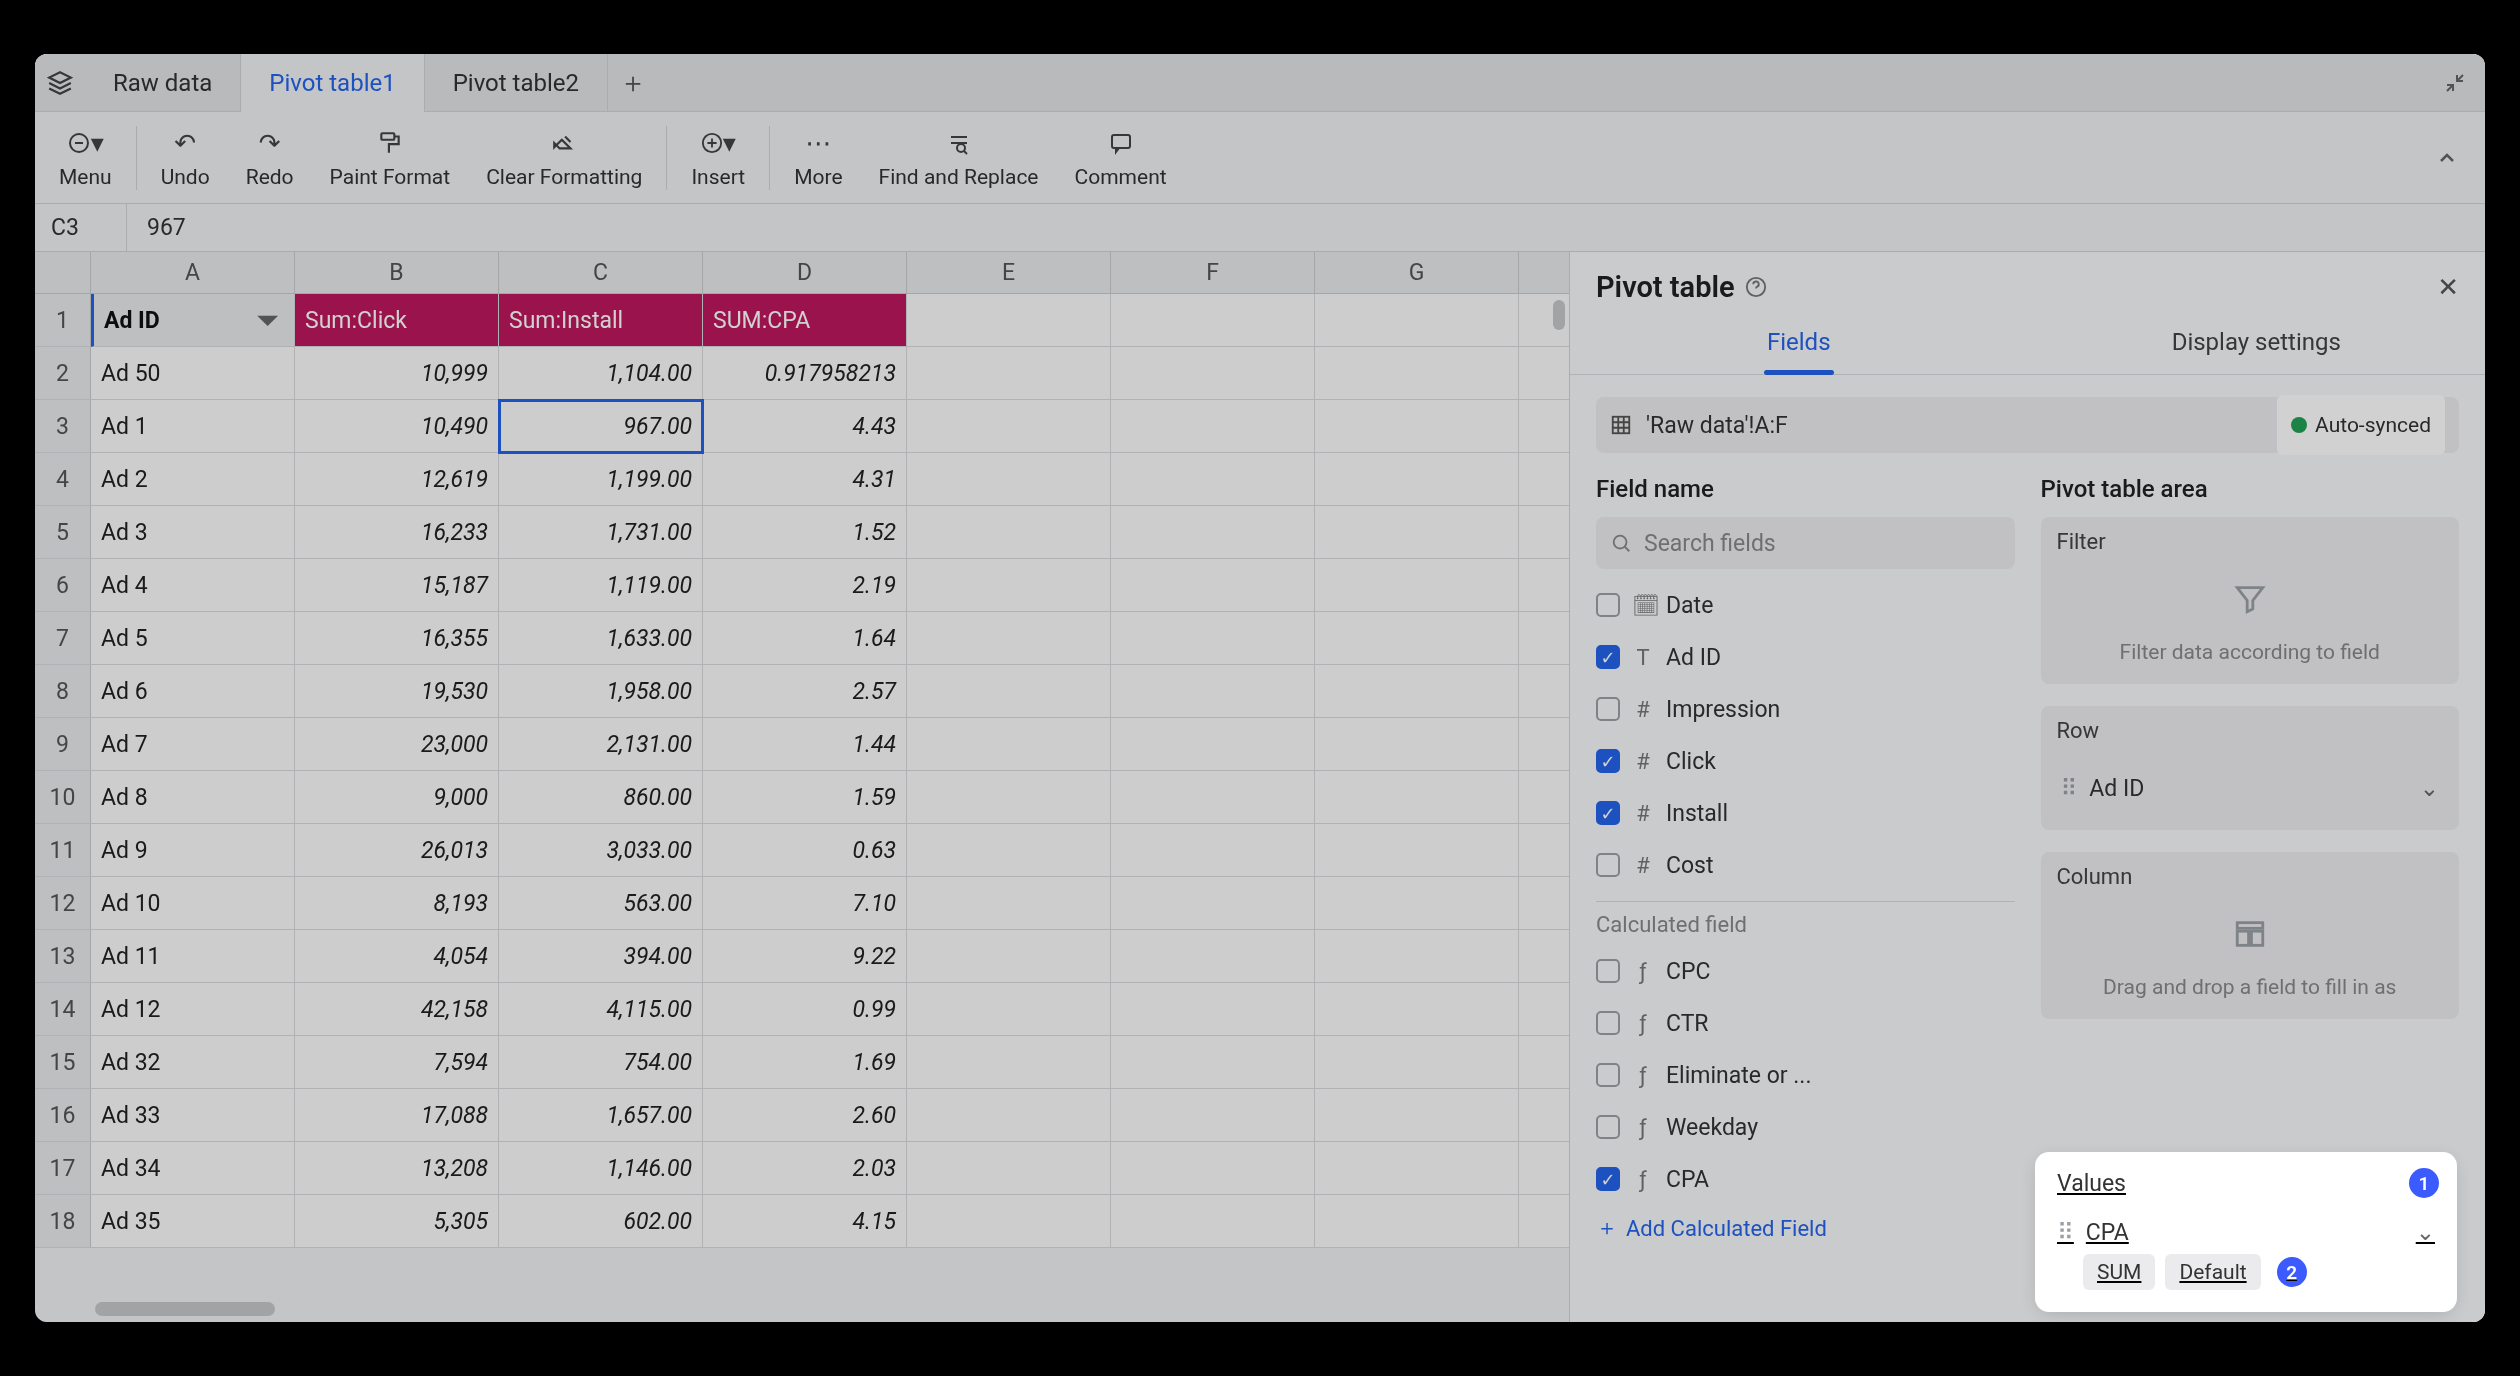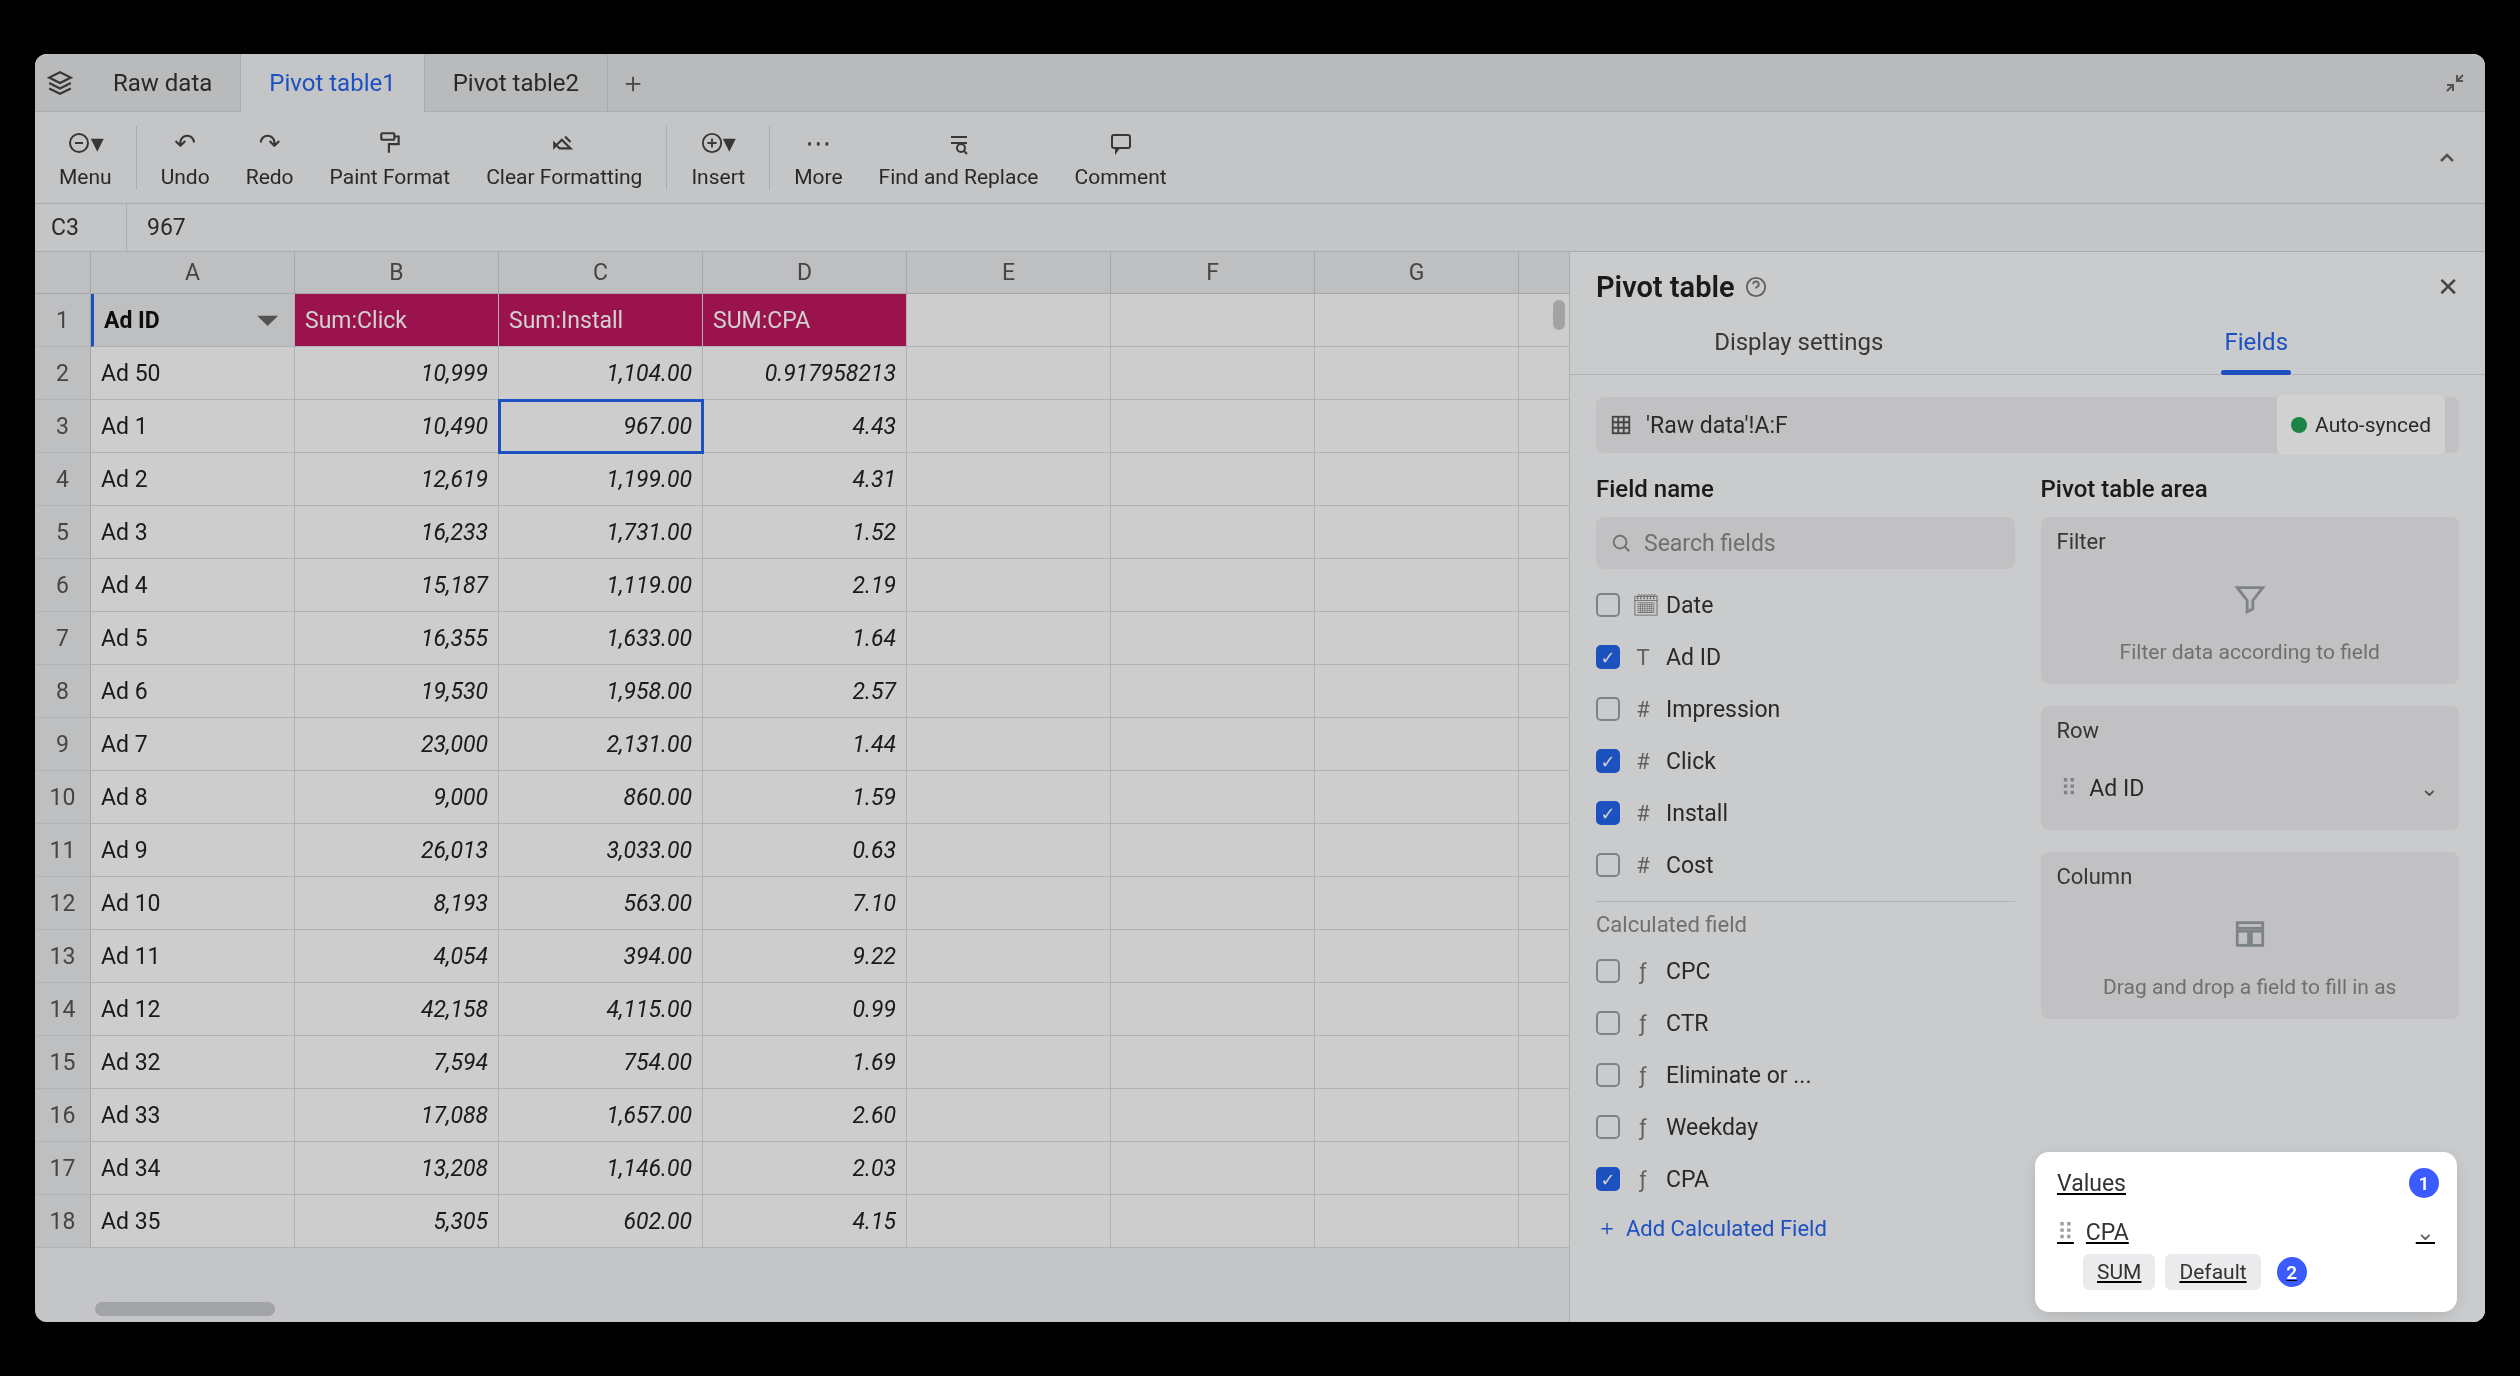--- a/index.html
+++ b/index.html
@@ -386,22 +386,22 @@
       <h2>Pivot table</h2>
       <span class="help">
               <svg width="22" height="22" viewBox="0 0 24 24" fill="none" stroke="currentColor" stroke-width="2">
                 <circle cx="12" cy="12" r="10"></circle>
                 <path d="M9 9a3 3 0 1 1 4 2.8c-.7.4-1 1-1 1.7M12 17h.01"></path>
               </svg>
             </span>
       <span class="close">✕</span>
     </div>
     <div class="ptabs">
+      <div class="ptab active">Fields</div>
       <div class="ptab">Display settings</div>
-      <div class="ptab active">Fields</div>
     </div>
     <div class="range-box">
       <span class="rng-ico">
               <svg width="22" height="22" viewBox="0 0 24 24" fill="none" stroke="currentColor" stroke-width="2">
                 <rect x="3" y="3" width="18" height="18"></rect>
                 <path d="M3 9h18M3 15h18M9 3v18M15 3v18"></path>
               </svg>
             </span>
       <span>'Raw data'!A:F</span>
       <span class="auto-badge">

